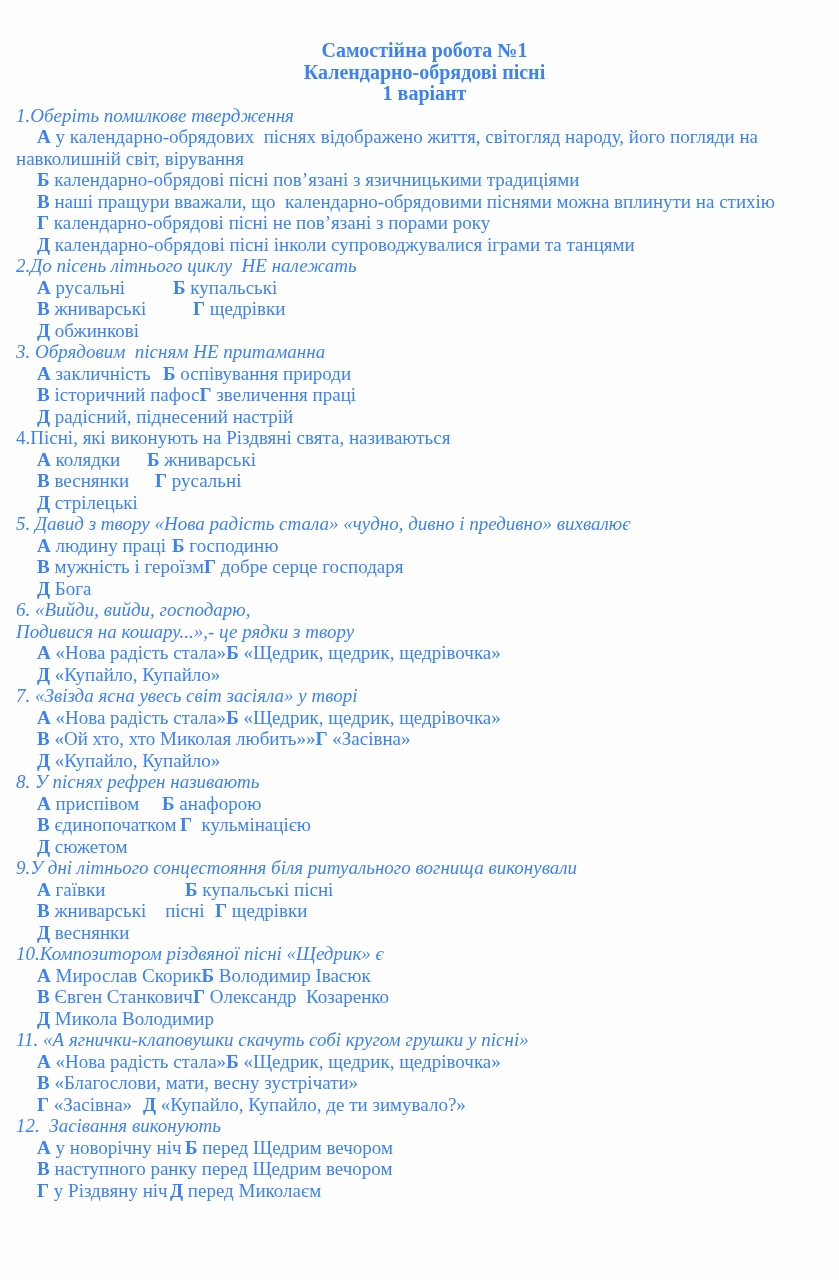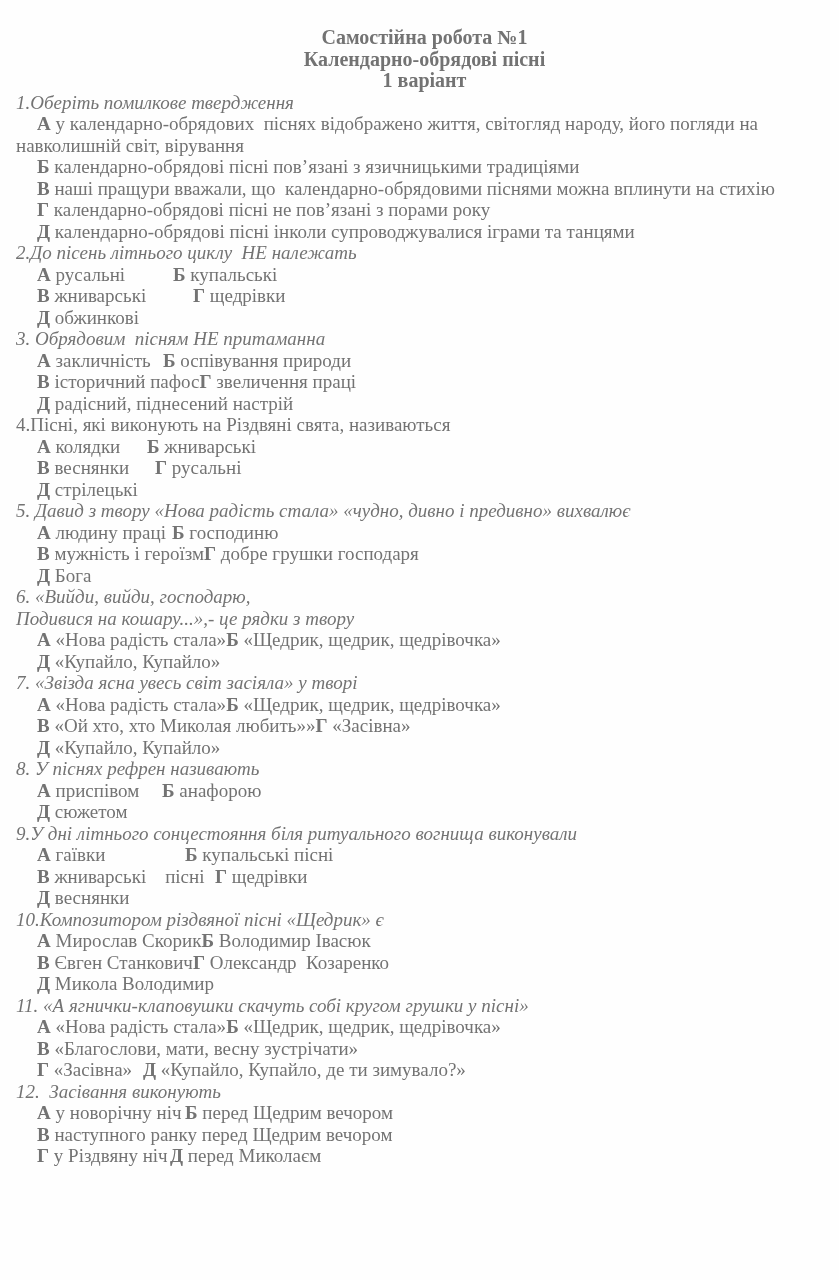--- a/index.html
+++ b/index.html
@@ -4,25 +4,25 @@
 <style>
   html, body { margin: 0; padding: 0; }
   body {
     width: 839px; height: 1280px;
     background: #ffffff;
     overflow: hidden;
   }
   .page {
     box-sizing: border-box;
     width: 839px; height: 1280px;
-    padding: 27px 6px 0 16px;
+    padding: 40px 6px 0 16px;
     font-family: "Liberation Serif", "DejaVu Serif", serif;
     font-size: 19px;
     line-height: 21.5px;
-    color: #737373;
+    color: #3b82f6;
     background: #fefefe;
   }
   .title-line {
     text-align: center;
     font-weight: 700;
     font-size: 20px;
     white-space: pre-wrap;
   }
   .question { margin: 0; }
   .stem {
@@ -77,38 +77,39 @@
       </div>
       <div class="question">
         <div class="stem upright">4.Пісні, які виконують на Різдвяні свята, називаються</div>
         <div class="opt-row"><span class="opt" style="min-width: 110px;"><b class="letter">А</b> <span class="qtext">колядки</span></span><span class="opt"><b class="letter">Б</b> <span class="qtext">жниварські</span></span></div>
         <div class="opt-row"><span class="opt" style="min-width: 118px;"><b class="letter">В</b> <span class="qtext">веснянки</span></span><span class="opt"><b class="letter">Г</b> <span class="qtext">русальні</span></span></div>
         <div class="opt-row"><span class="opt"><b class="letter">Д</b> <span class="qtext">стрілецькі</span></span></div>
       </div>
       <div class="question">
         <div class="stem">5. Давид з твору «Нова радість стала» «чудно, дивно і предивно» вихвалює</div>
         <div class="opt-row"><span class="opt" style="min-width: 135px;"><b class="letter">А</b> <span class="qtext">людину праці</span></span><span class="opt"><b class="letter">Б</b> <span class="qtext">господиню</span></span></div>
-        <div class="opt-row"><span class="opt" style="min-width: 153px;"><b class="letter">В</b> <span class="qtext">мужність і героїзм</span></span><span class="opt"><b class="letter">Г</b> <span class="qtext">добре грушки господаря</span></span></div>
+        <div class="opt-row"><span class="opt" style="min-width: 153px;"><b class="letter">В</b> <span class="qtext">мужність і героїзм</span></span><span class="opt"><b class="letter">Г</b> <span class="qtext">добре серце господаря</span></span></div>
         <div class="opt-row"><span class="opt"><b class="letter">Д</b> <span class="qtext">Бога</span></span></div>
       </div>
       <div class="question">
         <div class="stem">6. «Вийди, вийди, господарю,</div>
         <div class="stem">Подивися на кошару...»,- це рядки з твору</div>
         <div class="opt-row"><span class="opt" style="min-width: 166px;"><b class="letter">А</b> <span class="qtext">«Нова радість стала»</span></span><span class="opt"><b class="letter">Б</b> <span class="qtext">«Щедрик, щедрик, щедрівочка»</span></span></div>
         <div class="opt-row"><span class="opt"><b class="letter">Д</b> <span class="qtext">«Купайло, Купайло»</span></span></div>
       </div>
       <div class="question">
         <div class="stem">7. «Звізда ясна увесь світ засіяла» у творі</div>
         <div class="opt-row"><span class="opt" style="min-width: 165px;"><b class="letter">А</b> <span class="qtext">«Нова радість стала»</span></span><span class="opt"><b class="letter">Б</b> <span class="qtext">«Щедрик, щедрик, щедрівочка»</span></span></div>
         <div class="opt-row"><span class="opt" style="min-width: 206px;"><b class="letter">В</b> <span class="qtext">«Ой хто, хто Миколая любить»»</span></span><span class="opt"><b class="letter">Г</b> <span class="qtext">«Засівна»</span></span></div>
         <div class="opt-row"><span class="opt"><b class="letter">Д</b> <span class="qtext">«Купайло, Купайло»</span></span></div>
       </div>
       <div class="question">
         <div class="stem">8. У піснях рефрен називають</div>
         <div class="opt-row"><span class="opt" style="min-width: 125px;"><b class="letter">А</b> <span class="qtext">приспівом</span></span><span class="opt"><b class="letter">Б</b> <span class="qtext">анафорою</span></span></div>
+        <div class="opt-row"><span class="opt" style="min-width: 143px;"><b class="letter">В</b> <span class="qtext">єдинопочатком</span></span><span class="opt"><b class="letter">Г</b> <span class="qtext"> кульмінацією</span></span></div>
         <div class="opt-row"><span class="opt"><b class="letter">Д</b> <span class="qtext">сюжетом</span></span></div>
       </div>
       <div class="question">
         <div class="stem">9.У дні літнього сонцестояння біля ритуального вогнища виконували</div>
         <div class="opt-row"><span class="opt" style="min-width: 148px;"><b class="letter">А</b> <span class="qtext">гаївки</span></span><span class="opt"><b class="letter">Б</b> <span class="qtext">купальські пісні</span></span></div>
         <div class="opt-row"><span class="opt" style="min-width: 178px;"><b class="letter">В</b> <span class="qtext">жниварські    пісні</span></span><span class="opt"><b class="letter">Г</b> <span class="qtext">щедрівки</span></span></div>
         <div class="opt-row"><span class="opt"><b class="letter">Д</b> <span class="qtext">веснянки</span></span></div>
       </div>
       <div class="question">
         <div class="stem">10.Композитором різдвяної пісні «Щедрик» є</div>

